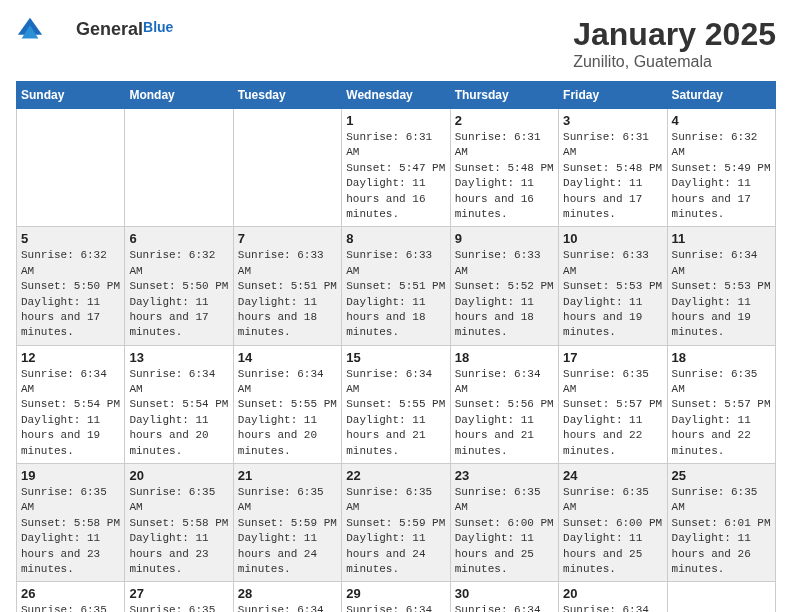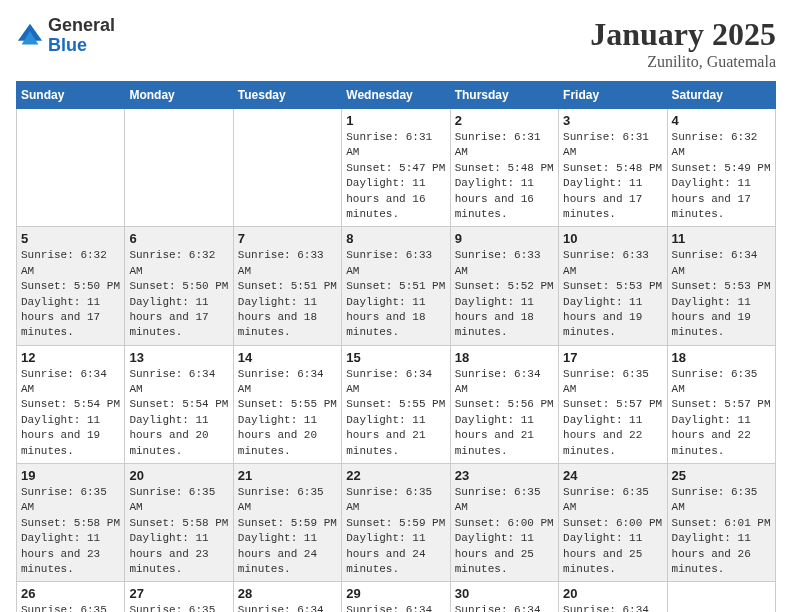--- a/index.html
+++ b/index.html
@@ -16,40 +16,40 @@
       align-items: flex-start;
       margin-bottom: 10px;
     }
     .logo {
       display: flex;
       align-items: center;
       gap: 4px;
     }
     .logo-text {
       display: flex;
-      flex-direction: column;
+      flex-direction: row;
       line-height: 1.1;
+      margin-left: 28px;
     }
     .logo-general {
       font-size: 18px;
       font-weight: bold;
       color: #333;
     }
     .logo-blue {
-      font-size: 18px;
+      font-size: 14px;
       font-weight: bold;
       color: #1a6bbf;
     }
     .logo-icon {
       width: 28px;
       height: 28px;
     }
     .title-block {
-      text-align: right;
-      font-family: Liberation Serif, serif;
+      text-align: left;
     }
     .month-title {
       font-size: 32px;
       font-weight: bold;
       color: #333;
     }
     .location {
       font-size: 16px;
       color: #555;
     }

